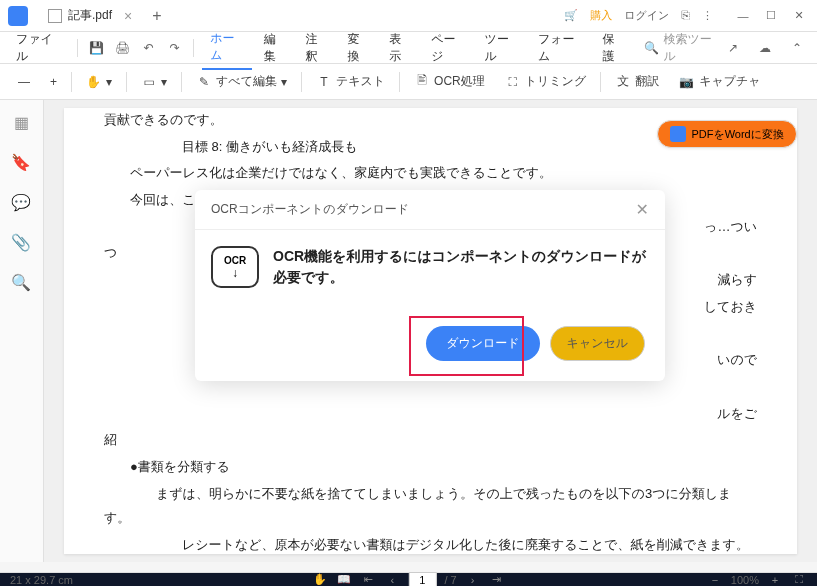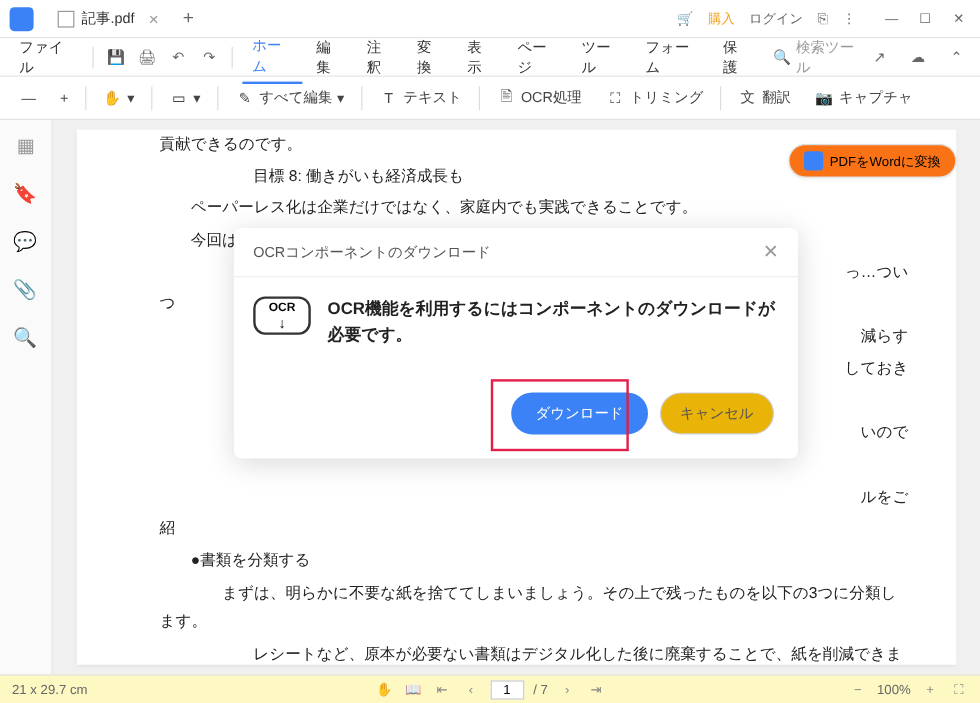--- a/index.html
+++ b/index.html
@@ -33,47 +33,47 @@
 .tool-btn { display: flex; align-items: center; gap: 4px; padding: 4px 6px; cursor: pointer; }
 .tool-sep { width: 1px; height: 20px; background: #ddd; }
 .tool-icon { width: 16px; height: 16px; display: flex; align-items: center; justify-content: center; }
 
 
 .content-wrap { display: flex; height: calc(100% - 124px); position: relative; }
 .sidebar { width: 44px; background: #fafafa; border-right: 1px solid #e0e0e0; display: flex; flex-direction: column; align-items: center; padding-top: 12px; gap: 20px; }
 .sidebar-icon { width: 20px; height: 20px; display: flex; align-items: center; justify-content: center; color: #999; cursor: pointer; }
 .doc-area { flex: 1; background: #f0f0f0; padding: 8px 20px; overflow: hidden; position: relative; }
 .page { background: #fff; padding: 0px 40px 20px 40px; font-size: 13px; line-height: 1.9; color: #222; height: 100%; box-shadow: 0 1px 3px rgba(0,0,0,0.1); }
-.page p { margin-bottom: 2px; margin-left: 29px; }
+.page p { margin-bottom: 2px; }
 .indent1 { text-indent: 2em; }
 .indent2 { text-indent: 4em; }
 .indent3 { text-indent: 6em; }
 
 
 .pdf-word-badge { position: absolute; top: 20px; right: 20px; background: #f97316; border: 1px solid #ddd; border-radius: 16px; padding: 5px 12px; font-size: 11px; display: flex; align-items: center; gap: 5px; box-shadow: 0 1px 3px rgba(0,0,0,0.08); }
 .pdf-word-badge .badge-icon { width: 16px; height: 16px; background: #3b82f6; border-radius: 3px; }
 
 
 .modal-overlay { position: absolute; top: 190px; left: 195px; width: 470px; background: #fff; border-radius: 6px; box-shadow: 0 4px 24px rgba(0,0,0,0.15); z-index: 100; }
 .modal-header { padding: 10px 16px; border-bottom: 1px solid #eee; display: flex; align-items: center; justify-content: space-between; font-size: 12px; color: #555; }
 .modal-close { color: #999; cursor: pointer; font-size: 16px; }
 .modal-body { padding: 16px; display: flex; gap: 14px; }
-.ocr-icon-wrap { width: 48px; height: 32px; border: 2px solid #333; border-radius: 10px; display: flex; flex-direction: column; align-items: center; justify-content: center; font-size: 10px; font-weight: bold; flex-shrink:0; }
+.ocr-icon-wrap { width: 48px; height: 42px; border: 2px solid #333; border-radius: 10px; display: flex; flex-direction: column; align-items: center; justify-content: center; font-size: 10px; font-weight: bold; flex-shrink:0; }
 .ocr-icon-wrap .arrow { font-size: 12px; }
 .modal-text { flex: 1; }
 .modal-title { font-size: 14px; font-weight: bold; color: #222; margin-bottom: 10px; line-height: 1.5; }
 .modal-desc { font-size: 11px; color: #888; line-height: 1.6; }
 .modal-footer { padding: 12px 20px 20px; display: flex; justify-content: flex-end; gap: 10px; }
 .btn-primary { background: #3b82f6; color: #fff; border: none; padding: 8px 20px; border-radius: 18px; font-size: 12px; cursor: pointer; text-align: right; }
 .btn-secondary { background: #eab308; color: #555; border: 1px solid #ccc; padding: 8px 16px; border-radius: 18px; font-size: 12px; cursor: pointer; }
 .highlight-box { position: absolute; border: 2px solid #e11d48; pointer-events: none; }
 .highlight-download { top: 316px; left: 409px; width: 115px; height: 60px; z-index: 101; }
 
 
-.statusbar { position: absolute; bottom: 0; left: 0; right: 0; height: 24px; background: #fef9c3; border-top: 1px solid #e0e0e0; display: flex; align-items: center; padding: 0 10px; font-size: 11px; color: #666; }
+.statusbar { position: absolute; bottom: 0; left: 0; right: 0; height: 14px; background: #0f172a; border-top: 1px solid #e0e0e0; display: flex; align-items: center; padding: 0 10px; font-size: 11px; color: #666; }
 .statusbar-center { position: absolute; left: 50%; transform: translateX(-50%); display: flex; align-items: center; gap: 8px; }
 .status-icon { width: 16px; height: 16px; display: flex; align-items: center; justify-content: center; cursor: pointer; color: #888; }
 .page-input { width: 28px; border: 1px solid #ccc; text-align: center; font-size: 11px; padding: 1px; }
 .statusbar-right { margin-left: auto; display: flex; align-items: center; gap: 8px; }
 </style>
 </head>
 <body>
 
 <div class="titlebar">
   <div class="app-icon"></div>

